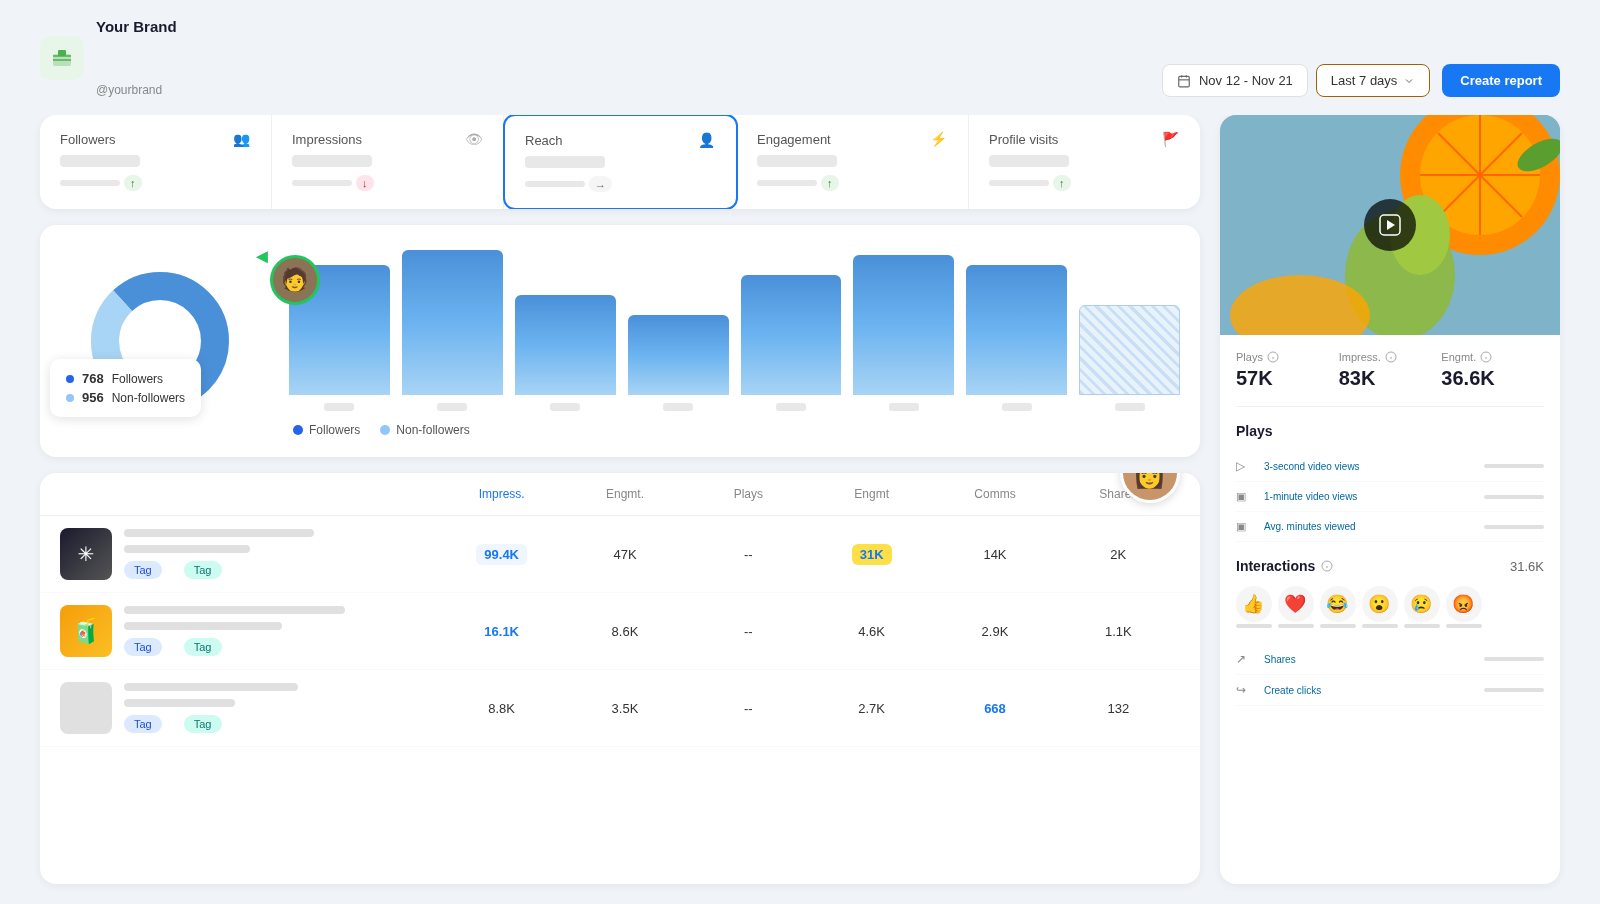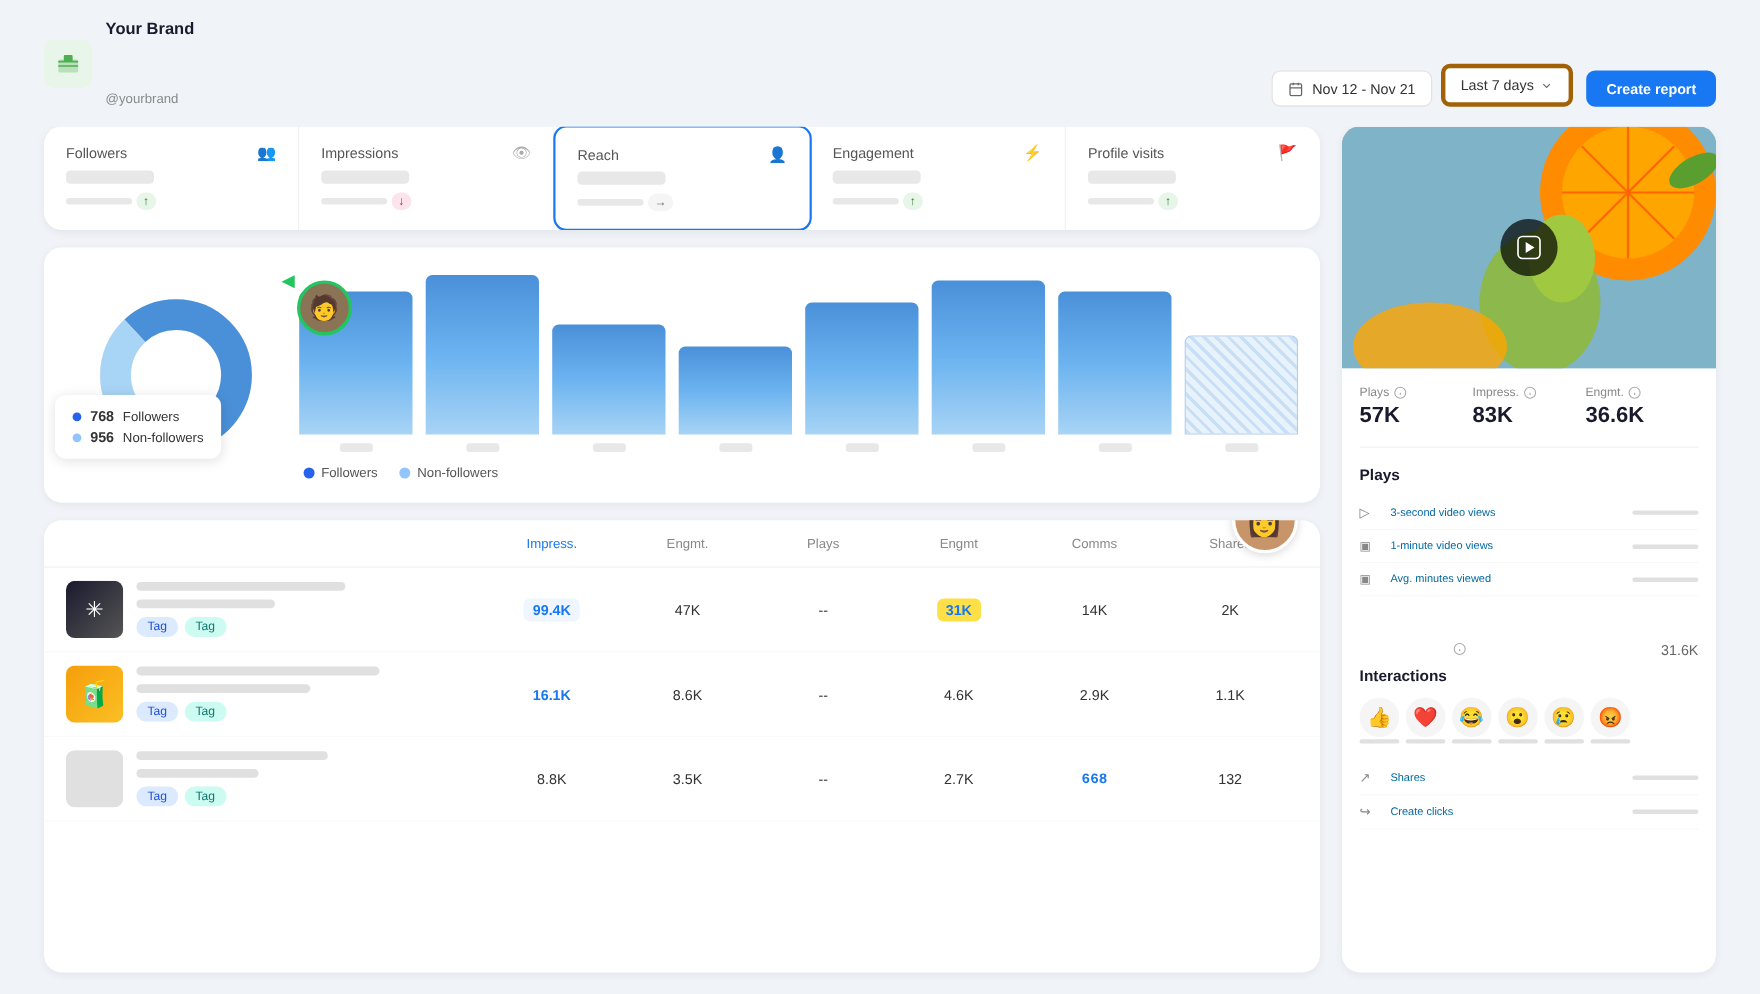--- a/index.html
+++ b/index.html
@@ -11,21 +11,21 @@
     .header { display: flex; align-items: flex-end; padding: 18px 40px; background: #f0f4f8; }
     .brand { display: flex; align-items: center; gap: 12px; }
     .brand-logo { width: 44px; height: 44px; background: #e8f5e9; border-radius: 10px; display: flex; align-items: center; justify-content: center; }
     .brand-logo svg { width: 24px; height: 24px; }
     .brand-info { display: flex; flex-direction: column; }
     .brand-name { font-weight: 700; font-size: 15px; color: #1a1a2e; }
     .brand-handle { font-size: 12px; color: #888; margin-top: 48px; }
     .header-spacer { flex: 1; }
     .date-range { display: flex; align-items: center; gap: 8px; background: white; border: 1px solid #e0e0e0; border-radius: 8px; padding: 8px 14px; font-size: 13px; color: #333; cursor: pointer; }
     .date-range svg { color: #666; }
-    .period-select { display: flex; align-items: center; gap: 6px; background: white; border: 4px solid #a16207; border-radius: 8px; padding: 8px 14px; font-size: 13px; color: #333; cursor: pointer; margin-left: 8px; }
+    .period-select { display: flex; align-items: center; gap: 6px; background: white; border: 1px solid #a16207; border-radius: 8px; padding: 8px 14px; font-size: 13px; color: #333; cursor: pointer; margin-left: 8px; }
     .create-report-btn { background: #1877f2; color: white; border: none; border-radius: 8px; padding: 9px 18px; font-size: 13px; font-weight: 600; cursor: pointer; margin-left: 12px; }
 
     
     .main { display: flex; gap: 20px; padding: 0 40px 20px; flex: 1; overflow: hidden; }
     .left-panel { flex: 1; display: flex; flex-direction: column; gap: 16px; min-width: 0; }
     .right-panel { width: 340px; background: white; border-radius: 16px; overflow: hidden; flex-shrink: 0; box-shadow: 0 2px 8px rgba(0,0,0,0.06); }
 
     
     .metrics-row { display: flex; gap: 0; background: white; border-radius: 16px; box-shadow: 0 2px 8px rgba(0,0,0,0.06); overflow: hidden; }
     .metric-card { flex: 1; padding: 16px 20px; border-right: 1px solid #f0f0f0; cursor: pointer; }
@@ -37,21 +37,21 @@
     .metric-value { font-size: 22px; font-weight: 700; color: #1a1a2e; margin-bottom: 4px; height: 28px; background: #e8e8e8; border-radius: 4px; width: 80px; }
     .metric-change { display: flex; align-items: center; gap: 4px; font-size: 12px; }
     .metric-bar { height: 6px; background: #e8e8e8; border-radius: 3px; width: 60px; }
     .change-badge { display: flex; align-items: center; gap: 2px; padding: 2px 6px; border-radius: 12px; font-size: 11px; font-weight: 600; }
     .change-up { background: #e8f5e9; color: #2e7d32; }
     .change-down { background: #fce4ec; color: #c62828; }
     .change-neutral { background: #f5f5f5; color: #666; }
 
     
     .chart-area { background: white; border-radius: 16px; box-shadow: 0 2px 8px rgba(0,0,0,0.06); padding: 20px; position: relative; }
-    .chart-container { display: flex; gap: 12px; }
+    .chart-container { display: flex; gap: 29px; }
     .donut-section { width: 200px; flex-shrink: 0; display: flex; flex-direction: column; align-items: center; justify-content: center; position: relative; }
     .donut-legend { background: white; border-radius: 10px; box-shadow: 0 2px 12px rgba(0,0,0,0.12); padding: 12px 16px; position: absolute; bottom: 20px; left: -10px; z-index: 10; white-space: nowrap; }
     .legend-item { display: flex; align-items: center; gap: 8px; font-size: 12px; color: #333; margin-bottom: 4px; }
     .legend-item:last-child { margin-bottom: 0; }
     .legend-dot { width: 8px; height: 8px; border-radius: 50%; }
     .legend-count { font-weight: 700; font-size: 13px; }
     .bars-section { flex: 1; display: flex; flex-direction: column; }
     .bars-chart { display: flex; align-items: flex-end; gap: 12px; height: 160px; flex: 1; }
     .bar-group { display: flex; flex-direction: column; align-items: center; gap: 4px; flex: 1; }
     .bar-wrapper { display: flex; flex-direction: column; align-items: center; justify-content: flex-end; height: 150px; width: 100%; }
@@ -65,21 +65,21 @@
     
     .table-area { background: white; border-radius: 16px; box-shadow: 0 2px 8px rgba(0,0,0,0.06); padding: 0; overflow: hidden; flex: 1; }
     .table-header { display: flex; align-items: center; padding: 14px 20px; border-bottom: 1px solid #f0f0f0; }
     .table-col-post { width: 380px; flex-shrink: 0; }
     .table-col { flex: 1; text-align: center; font-size: 12px; color: #888; font-weight: 500; }
     .table-col.blue { color: #1877f2; }
     .table-row { display: flex; align-items: center; padding: 12px 20px; border-bottom: 1px solid #f8f8f8; }
     .post-thumb { width: 52px; height: 52px; border-radius: 8px; overflow: hidden; background: #f0f0f0; flex-shrink: 0; margin-right: 12px; display: flex; align-items: center; justify-content: center; }
     .post-info { display: flex; flex-direction: column; gap: 4px; flex: 1; min-width: 0; }
     .post-title-bar { height: 8px; background: #e0e0e0; border-radius: 4px; }
-    .post-tags { display: flex; gap: 6px; }
+    .post-tags { display: flex; gap: 22px; }
     .tag { padding: 3px 10px; border-radius: 12px; font-size: 11px; font-weight: 500; }
     .tag-blue { background: #dbeafe; color: #1d4ed8; }
     .tag-teal { background: #ccfbf1; color: #0f766e; }
     .table-cell { flex: 1; text-align: center; font-size: 13px; color: #333; }
 
     
     .floating-avatar { position: absolute; top: -30px; right: 20px; z-index: 20; }
     .floating-avatar-circle { width: 60px; height: 60px; border-radius: 50%; border: 3px solid white; overflow: hidden; background: #ddd; box-shadow: 0 2px 8px rgba(0,0,0,0.15); }
 
     
@@ -386,21 +386,21 @@
               <div class="post-tags" style="margin-top:4px;">
                 <span class="tag tag-blue">Tag</span>
                 <span class="tag tag-teal">Tag</span>
               </div>
             </div>
           </div>
           <div class="table-cell">8.8K</div>
           <div class="table-cell">3.5K</div>
           <div class="table-cell">--</div>
           <div class="table-cell">2.7K</div>
-          <div class="table-cell" style="color:#1877f2;font-weight:600;font-family:Liberation Mono, monospace;">668</div>
+          <div class="table-cell" style="color:#1877f2;font-weight:600;">668</div>
           <div class="table-cell">132</div>
         </div>
       </div>
     </div>
 
     <div class="right-panel">
 
       <div class="right-panel-image">
         <div class="right-panel-image-bg">
 
@@ -480,21 +480,21 @@
           <div class="metric-row-bar"></div>
         </div>
         <div class="metric-row">
           <span class="metric-row-icon" style="font-size:11px;">▣</span>
           <span class="metric-row-label">Avg. minutes viewed</span>
           <div class="metric-row-bar"></div>
         </div>
 
         <div class="interactions-row" style="margin-top:16px;">
           <div style="display:flex;align-items:center;gap:6px;">
-            <span class="section-title" style="margin-bottom:0;margin-top:48px;">Interactions</span>
+            <span class="section-title" style="margin-bottom:0;">Interactions</span>
             <svg width="12" height="12" viewBox="0 0 24 24" fill="none" stroke="#aaa" stroke-width="2">
                 <circle cx="12" cy="12" r="10"></circle>
                 <line x1="12" y1="16" x2="12" y2="12"></line>
                 <line x1="12" y1="8" x2="12.01" y2="8"></line>
               </svg>
           </div>
           <span class="interaction-count">31.6K</span>
         </div>
 
         <div class="emoji-row">

